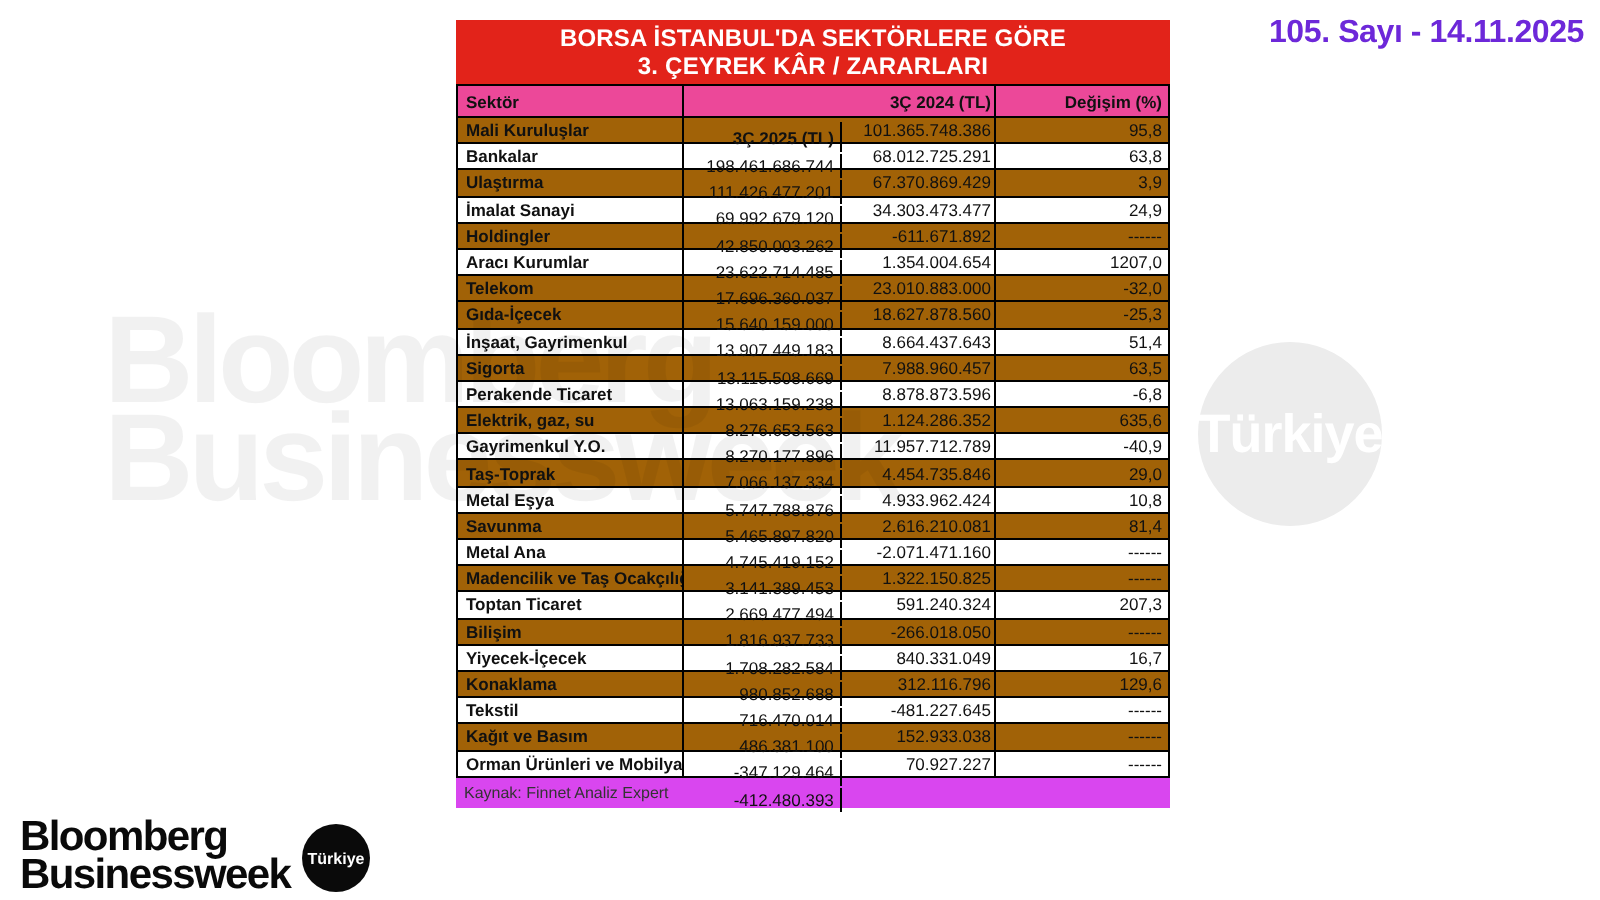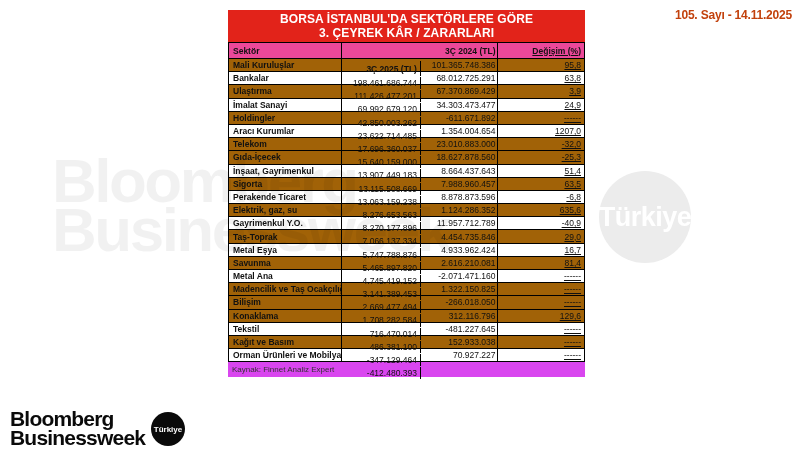--- a/index.html
+++ b/index.html
@@ -8,21 +8,21 @@
     background:#ffffff;
     font-family:"Liberation Sans", sans-serif;
     position:relative;overflow:hidden;
     -webkit-font-smoothing:antialiased;
   }
   .page{position:absolute;inset:0;}
 
   
   .issue{
     position:absolute;top:8px;right:8px;
-    font-size:12px;font-weight:bold;color:#c2410c;
+    font-size:16px;font-weight:bold;color:#6d28d9;
     letter-spacing:-0.2px;
   }
 
   
   .wm-circle{
     position:absolute;left:599px;top:171px;width:92px;height:92px;
     border-radius:50%;background:#ececec;color:#ffffff;
     font-weight:bold;font-size:27px;letter-spacing:-0.5px;
     display:flex;align-items:center;justify-content:center;
     z-index:1;pointer-events:none;
@@ -49,21 +49,21 @@
   }
   .t-colhead,.t-row{display:flex;align-items:center;box-sizing:border-box;}
   .t-colhead{height:16px;border-bottom:1px solid #000;background:#ec4899;}
   .t-colhead .c{font-weight:bold;}
   .t-row{height:13.2px;border-bottom:1px solid #000;}
   .t-row.stripe{background:#a16207;}
   .c{box-sizing:border-box;font-size:8.5px;color:#111;overflow:hidden;white-space:nowrap;height:100%;display:flex;align-items:center;}
   .c.sector{width:114px;padding-left:4px;font-weight:bold;border-right:1px solid #000;}
   .c.n1{width:79px;justify-content:flex-end;padding-right:3px;border-right:1px solid #000;margin-top:36px;}
   .c.n2{width:78px;justify-content:flex-end;padding-right:2px;border-right:1px solid #000;}
-  .c.n3{width:86px;justify-content:flex-end;padding-right:3px;text-decoration:underline;}
+  .c.n3{width:86px;justify-content:flex-end;padding-right:3px;}
   .t-source{
     background:#d946ef;color:#333;
     font-size:8px;padding:3px 0 3px 4px;margin-top:0;
   }
 
   
   .brand{position:absolute;left:10px;top:410px;z-index:7;}
   .brand-text{
     font-size:21px;font-weight:bold;color:#0a0a0a;
     line-height:18.5px;letter-spacing:-0.8px;
@@ -177,45 +177,57 @@
           <div class="t-row stripe">
     <div class="c sector">Taş-Toprak</div>
     <div class="c n1">5.747.788.876</div>
     <div class="c n2">4.454.735.846</div>
     <div class="c n3">29,0</div>
   </div>
           <div class="t-row">
     <div class="c sector">Metal Eşya</div>
     <div class="c n1">5.465.897.820</div>
     <div class="c n2">4.933.962.424</div>
-    <div class="c n3">16,7</div>
+    <div class="c n3">10,8</div>
   </div>
           <div class="t-row stripe">
     <div class="c sector">Savunma</div>
     <div class="c n1">4.745.419.152</div>
     <div class="c n2">2.616.210.081</div>
     <div class="c n3">81,4</div>
   </div>
           <div class="t-row">
     <div class="c sector">Metal Ana</div>
     <div class="c n1">3.141.389.453</div>
     <div class="c n2">-2.071.471.160</div>
     <div class="c n3">------</div>
   </div>
           <div class="t-row stripe">
     <div class="c sector">Madencilik ve Taş Ocakçılığı</div>
     <div class="c n1">2.669.477.494</div>
     <div class="c n2">1.322.150.825</div>
     <div class="c n3">------</div>
   </div>
+          <div class="t-row">
+    <div class="c sector">Toptan Ticaret</div>
+    <div class="c n1">1.816.937.733</div>
+    <div class="c n2">591.240.324</div>
+    <div class="c n3">207,3</div>
+  </div>
           <div class="t-row stripe">
     <div class="c sector">Bilişim</div>
     <div class="c n1">1.708.282.584</div>
     <div class="c n2">-266.018.050</div>
     <div class="c n3">------</div>
+  </div>
+          <div class="t-row">
+    <div class="c sector">Yiyecek-İçecek</div>
+    <div class="c n1">980.852.688</div>
+    <div class="c n2">840.331.049</div>
+    <div class="c n3">16,7</div>
   </div>
           <div class="t-row stripe">
     <div class="c sector">Konaklama</div>
     <div class="c n1">716.470.014</div>
     <div class="c n2">312.116.796</div>
     <div class="c n3">129,6</div>
   </div>
           <div class="t-row">
     <div class="c sector">Tekstil</div>
     <div class="c n1">486.381.100</div>

